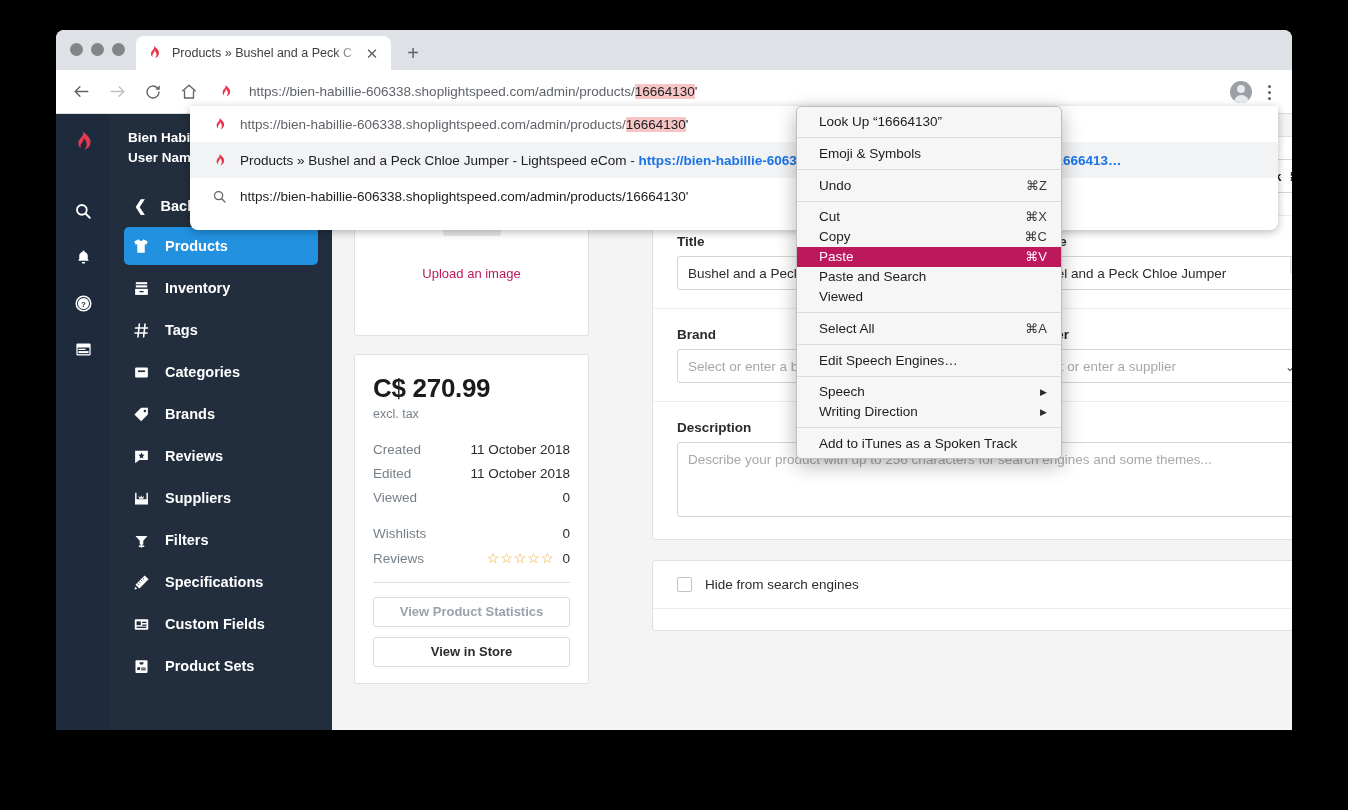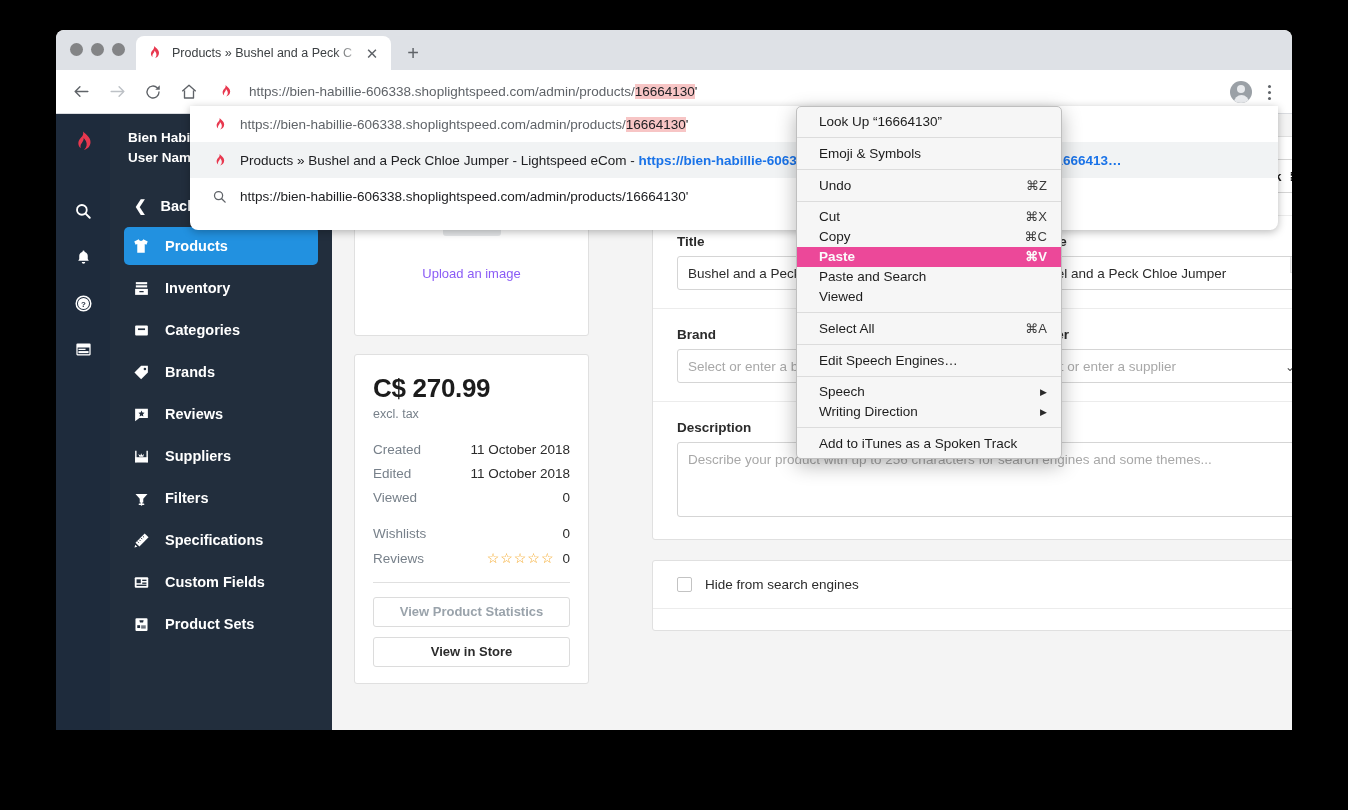--- a/index.html
+++ b/index.html
@@ -209,21 +209,21 @@
     border: 1px solid #e0e0e0;
     border-radius: 3px;
   }
 
   
   #image-card {
     height: 200px;
     display: flex; flex-direction: column;
     align-items: center; justify-content: center;
   }
-  #upload-label { margin-top: 26px; font-size: 13px; color: #8b5cf6; }
+  #upload-label { margin-top: 26px; font-size: 13px; color: #be185d; }
 
   
   #stats-card { margin-top: 18px; padding: 18px 18px 14px 18px; }
   #price { font-size: 26px; font-weight: bold; color: #1c1c1c; letter-spacing: -0.3px;}
   #price-note { font-size: 12.5px; color: #77808a; margin-top: 3px; }
   .stat-row {
     display: flex; justify-content: space-between; align-items: center;
     font-size: 13.5px; margin-top: 9px;
   }
   .stat-label { color: #77808a; }
@@ -337,21 +337,21 @@
     color: #1c1c1c;
   }
   .ctx-item {
     height: 20px;
     display: flex; align-items: center;
     padding: 0 14px 0 22px;
     white-space: nowrap;
     line-height: 20px;
   }
   .ctx-item.tall { height: 21px; }
-  .ctx-item.highlighted { background: #ec4899; color: #fbfbfb; font-weight: bold; }
+  .ctx-item.highlighted { background: #be185d; color: #fbfbfb; }
   .ctx-label { flex: 1 1 auto; }
   .ctx-shortcut { color: #3a3a3a; font-size: 13px; margin-left: 20px;}
   .ctx-item.highlighted .ctx-shortcut { color: #fbfbfb; }
   .ctx-arrow { font-size: 9px; color: #2b2b2b; margin-left: 20px; }
   .ctx-sep { height: 1px; background: #dcdcdc; margin: 5px 0; }
 </style>
 </head>
 <body>
 
 <div id="browser-window">
@@ -476,20 +476,28 @@
           <svg width="17" height="17" viewBox="0 0 24 24">
               <rect x="4" y="3" width="16" height="3" fill="currentColor"></rect>
               <rect x="4" y="7.5" width="16" height="3" fill="currentColor"></rect>
               <rect x="3" y="12.5" width="18" height="8.5" fill="currentColor"></rect>
               <rect x="9" y="15.5" width="6" height="1.8" fill="#222e3d"></rect>
             </svg>
         </span>
         <span>Inventory</span>
       </div>
 
+      <div class="nav-item">
+        <span class="nav-ico">
+          <svg width="17" height="17" viewBox="0 0 24 24">
+              <path stroke="currentColor" stroke-width="2.2" stroke-linecap="round" d="M9 3L7 21M17 3l-2 18M3.5 8.5h17M2.8 15.5h17"></path>
+            </svg>
+        </span>
+        <span>Tags</span>
+      </div>
 
       <div class="nav-item">
         <span class="nav-ico">
           <svg width="17" height="17" viewBox="0 0 24 24">
               <rect x="3" y="5" width="18" height="14" rx="1.5" fill="currentColor"></rect>
               <rect x="7" y="9" width="10" height="2.4" fill="#222e3d"></rect>
             </svg>
         </span>
         <span>Categories</span>
       </div>

